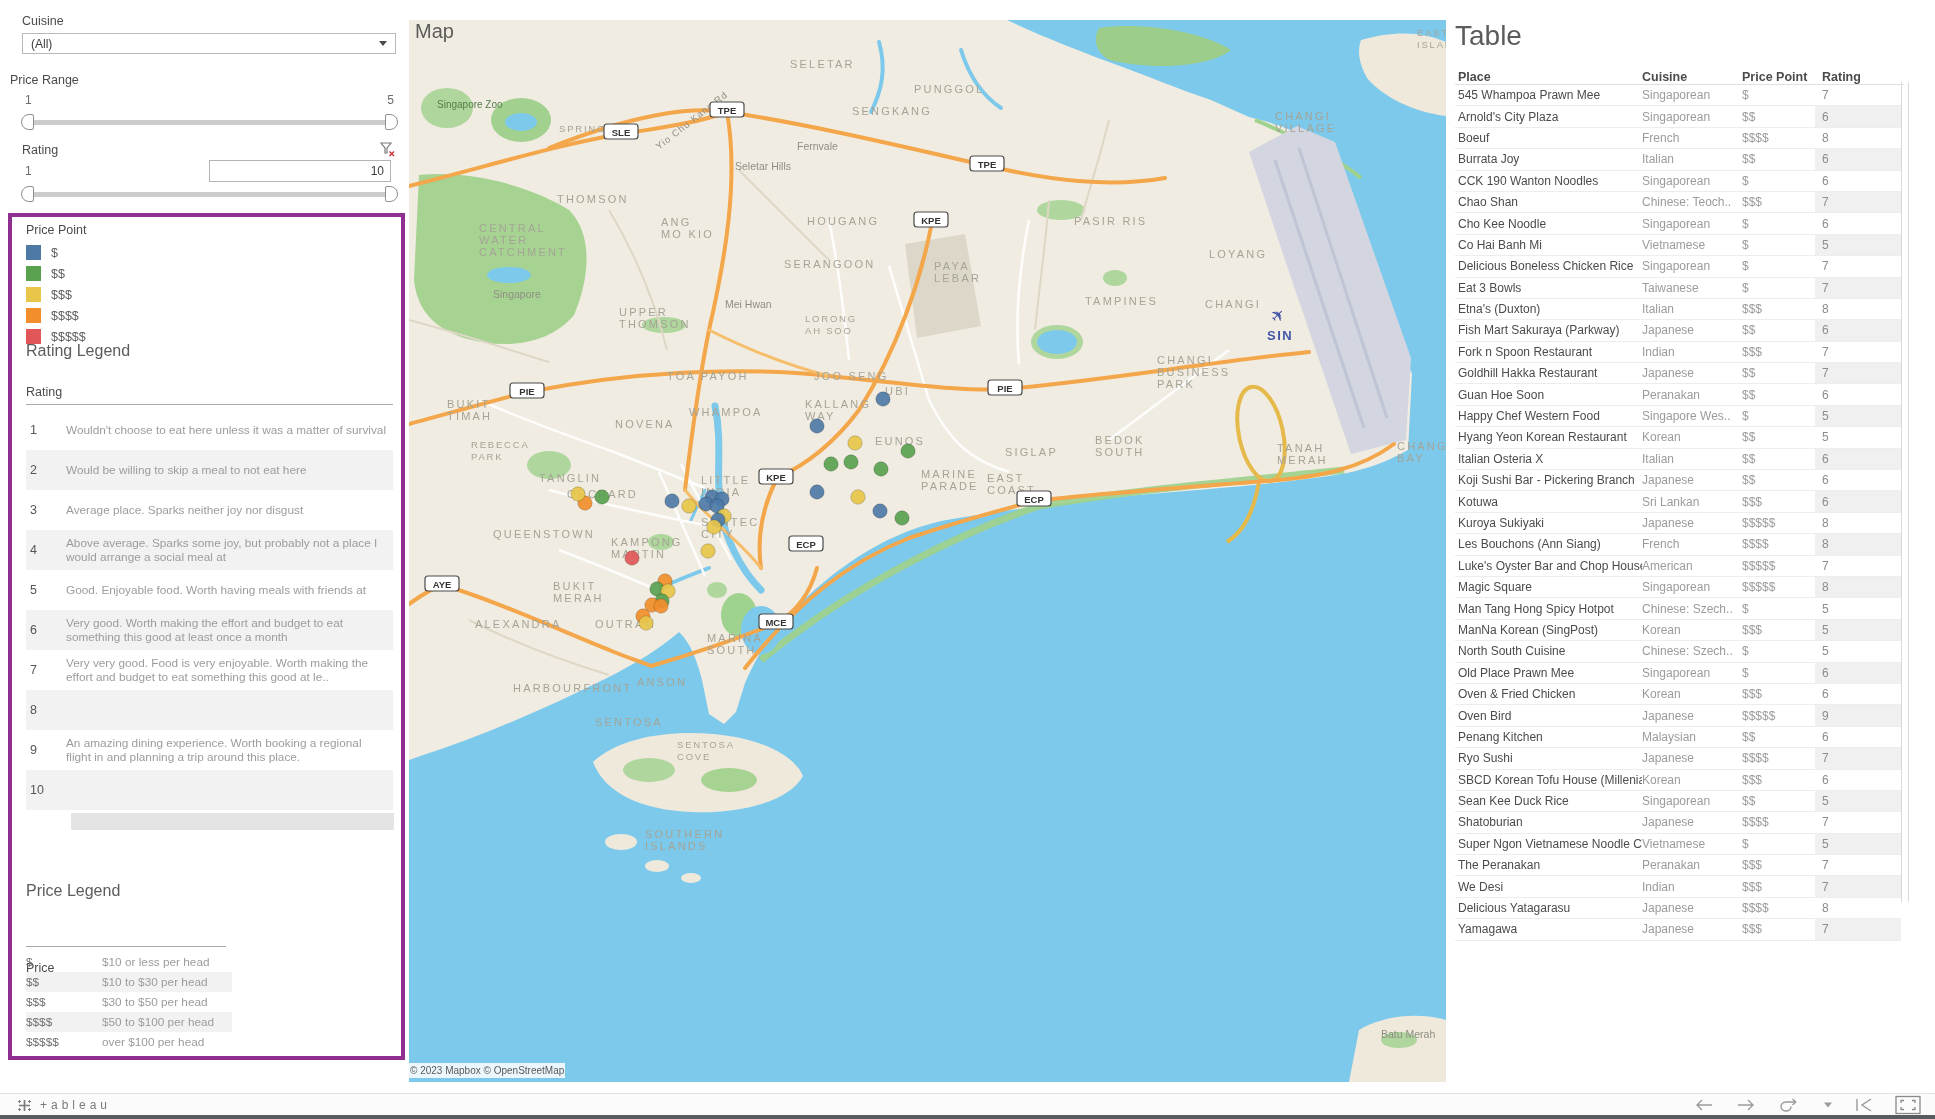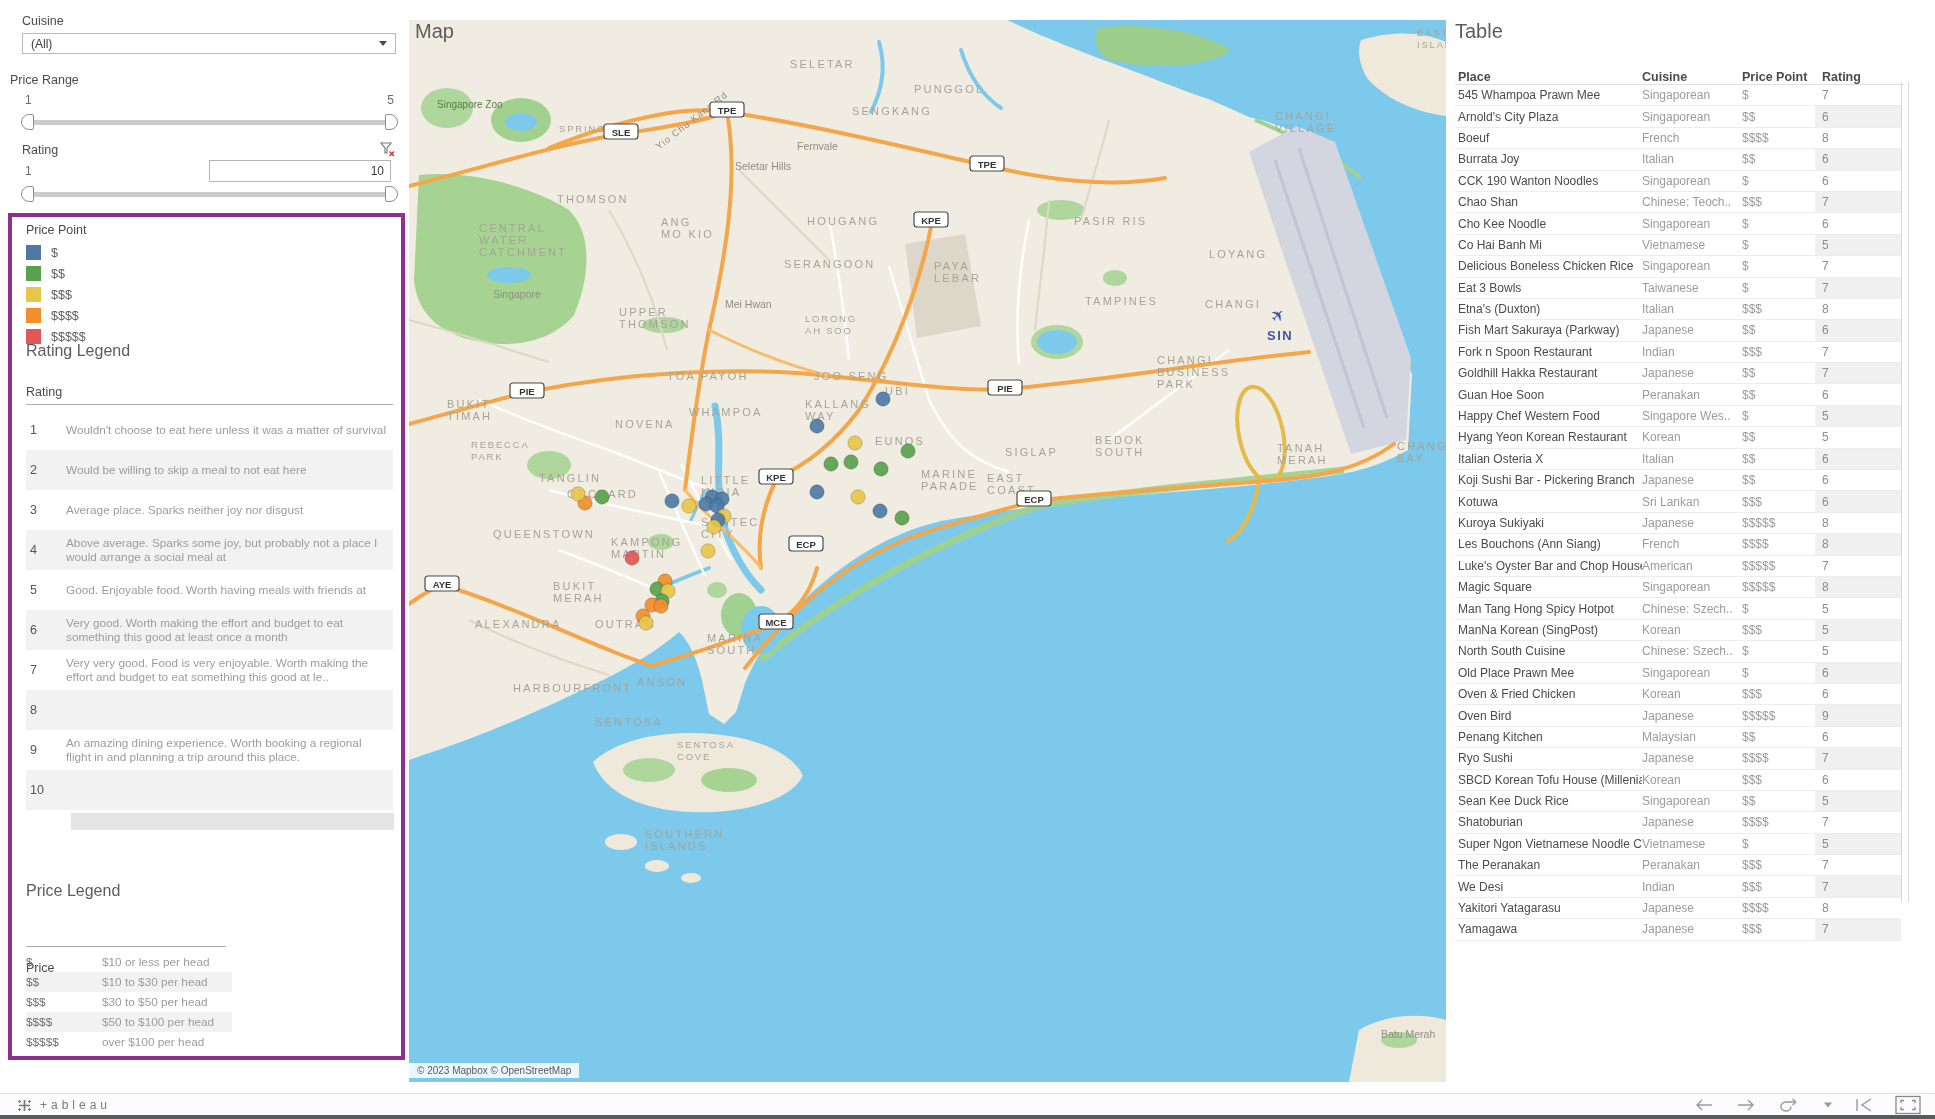--- a/index.html
+++ b/index.html
@@ -45,34 +45,34 @@
   .pl-row{display:flex;height:20px;align-items:center;}
   .pl-row.band{background:#f2f2f2;}
   .pl-term{width:76px;font-size:11.8px;color:#6e6e6e;}
   .pl-desc{flex:1;font-size:11.8px;color:#9c9c9c;}
 
   
   .map-panel{position:absolute;left:409px;top:20px;width:1037px;height:1062px;overflow:hidden;}
   .map-panel svg{position:absolute;left:0;top:0;}
   .map-title{position:absolute;left:6px;top:0px;font-size:20px;color:#5c5c5c;}
   .map-attrib{position:absolute;left:0;top:1043px;background:rgba(255,255,255,.85);
-              font-size:10px;color:#5a5a5a;padding:2px 8px;}
+              font-size:10px;color:#5a5a5a;padding:2px 1px;}
   .ml-d{font-size:11px;letter-spacing:2.2px;fill:#a5a496;}
   .ml-d2{font-size:9.5px;letter-spacing:1.8px;fill:#a5a496;}
   .ml-s{font-size:10.5px;fill:#8f8e82;}
   .ml-g{font-size:10px;fill:#567f4a;}
   .ml-sin{font-size:13px;fill:#4356a8;letter-spacing:1.5px;font-weight:bold;}
   .ml-r{font-size:9.5px;fill:#8f8e82;letter-spacing:1px;}
   .shield-rect{fill:#fff;stroke:#4a4a4a;stroke-width:1.2;}
   .shield-text{font-size:9.5px;font-weight:bold;fill:#333;text-anchor:middle;}
   .map-dot{fill-opacity:.92;stroke:rgba(0,0,0,.18);stroke-width:1;}
 
   
   .table-panel{position:absolute;left:1455px;top:20px;width:480px;height:1062px;}
-  .table-title{position:absolute;left:0;top:0;font-size:20px;color:#5c5c5c;}
+  .table-title{position:absolute;left:0;top:0;font-size:28px;color:#5c5c5c;}
   .thead,.t-row{display:grid;grid-template-columns:184px 100px 73px 86px;padding-left:3px;}
   .thead{position:absolute;left:0;top:42px;width:446px;height:22px;align-items:end;
          font-size:12.5px;color:#4b4b4b;border-bottom:1px solid #e0e0e0;font-weight:bold;}
   .thead .h-rating{padding-left:7px;}
   .table-rows{position:absolute;left:0;top:65px;width:446px;}
   .t-row{height:20.4px;align-items:center;font-size:12px;border-bottom:1px solid #ededed;}
   .t-place{color:#4b4b4b;white-space:nowrap;overflow:hidden;}
   .t-cuisine,.t-price{color:#9b9b9b;white-space:nowrap;overflow:hidden;}
   .t-rating{color:#8c8c8c;height:100%;display:flex;align-items:center;padding-left:7px;box-sizing:border-box;}
   .t-rating.band{background:#f0f0f0;}
@@ -686,21 +686,21 @@
         <div class="t-price">$$$</div>
         <div class="t-rating">7</div>
       </div>
       <div class="t-row">
         <div class="t-place">We Desi</div>
         <div class="t-cuisine">Indian</div>
         <div class="t-price">$$$</div>
         <div class="t-rating band">7</div>
       </div>
       <div class="t-row">
-        <div class="t-place">Yakitori Yatagarasu</div>
+        <div class="t-place">Delicious Yatagarasu</div>
         <div class="t-cuisine">Japanese</div>
         <div class="t-price">$$$$</div>
         <div class="t-rating">8</div>
       </div>
       <div class="t-row">
         <div class="t-place">Yamagawa</div>
         <div class="t-cuisine">Japanese</div>
         <div class="t-price">$$$</div>
         <div class="t-rating band">7</div>
       </div>

